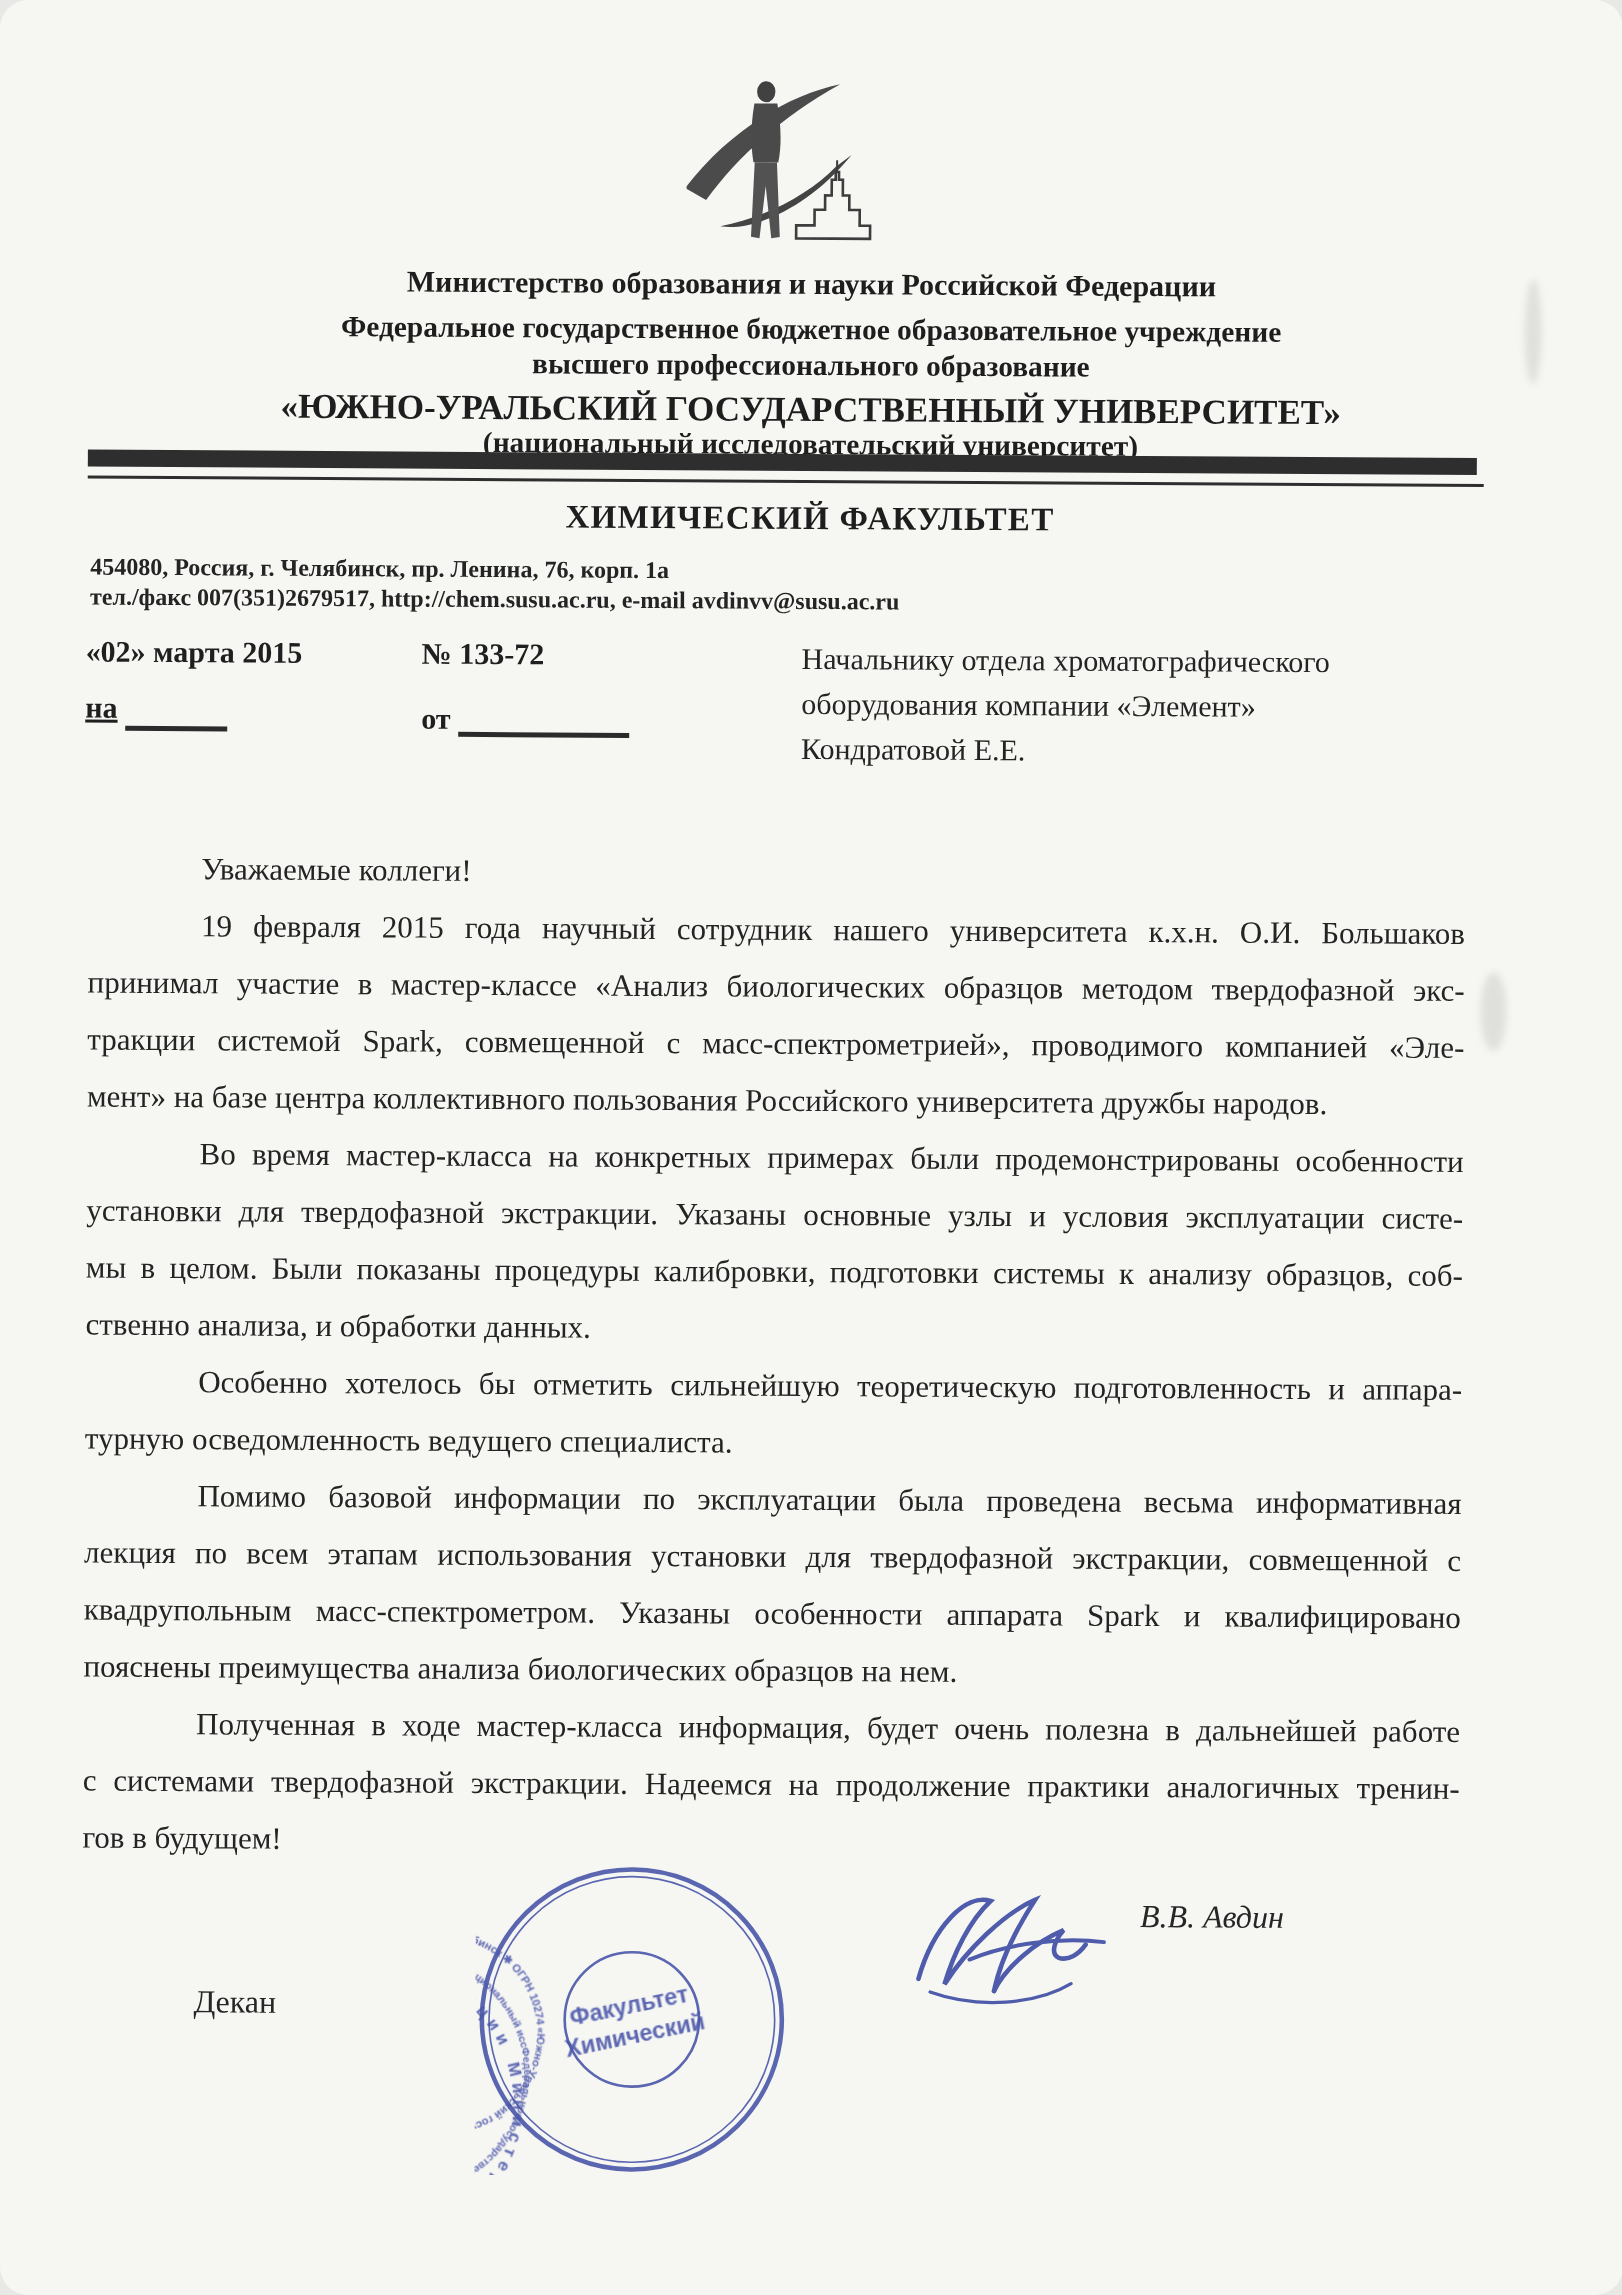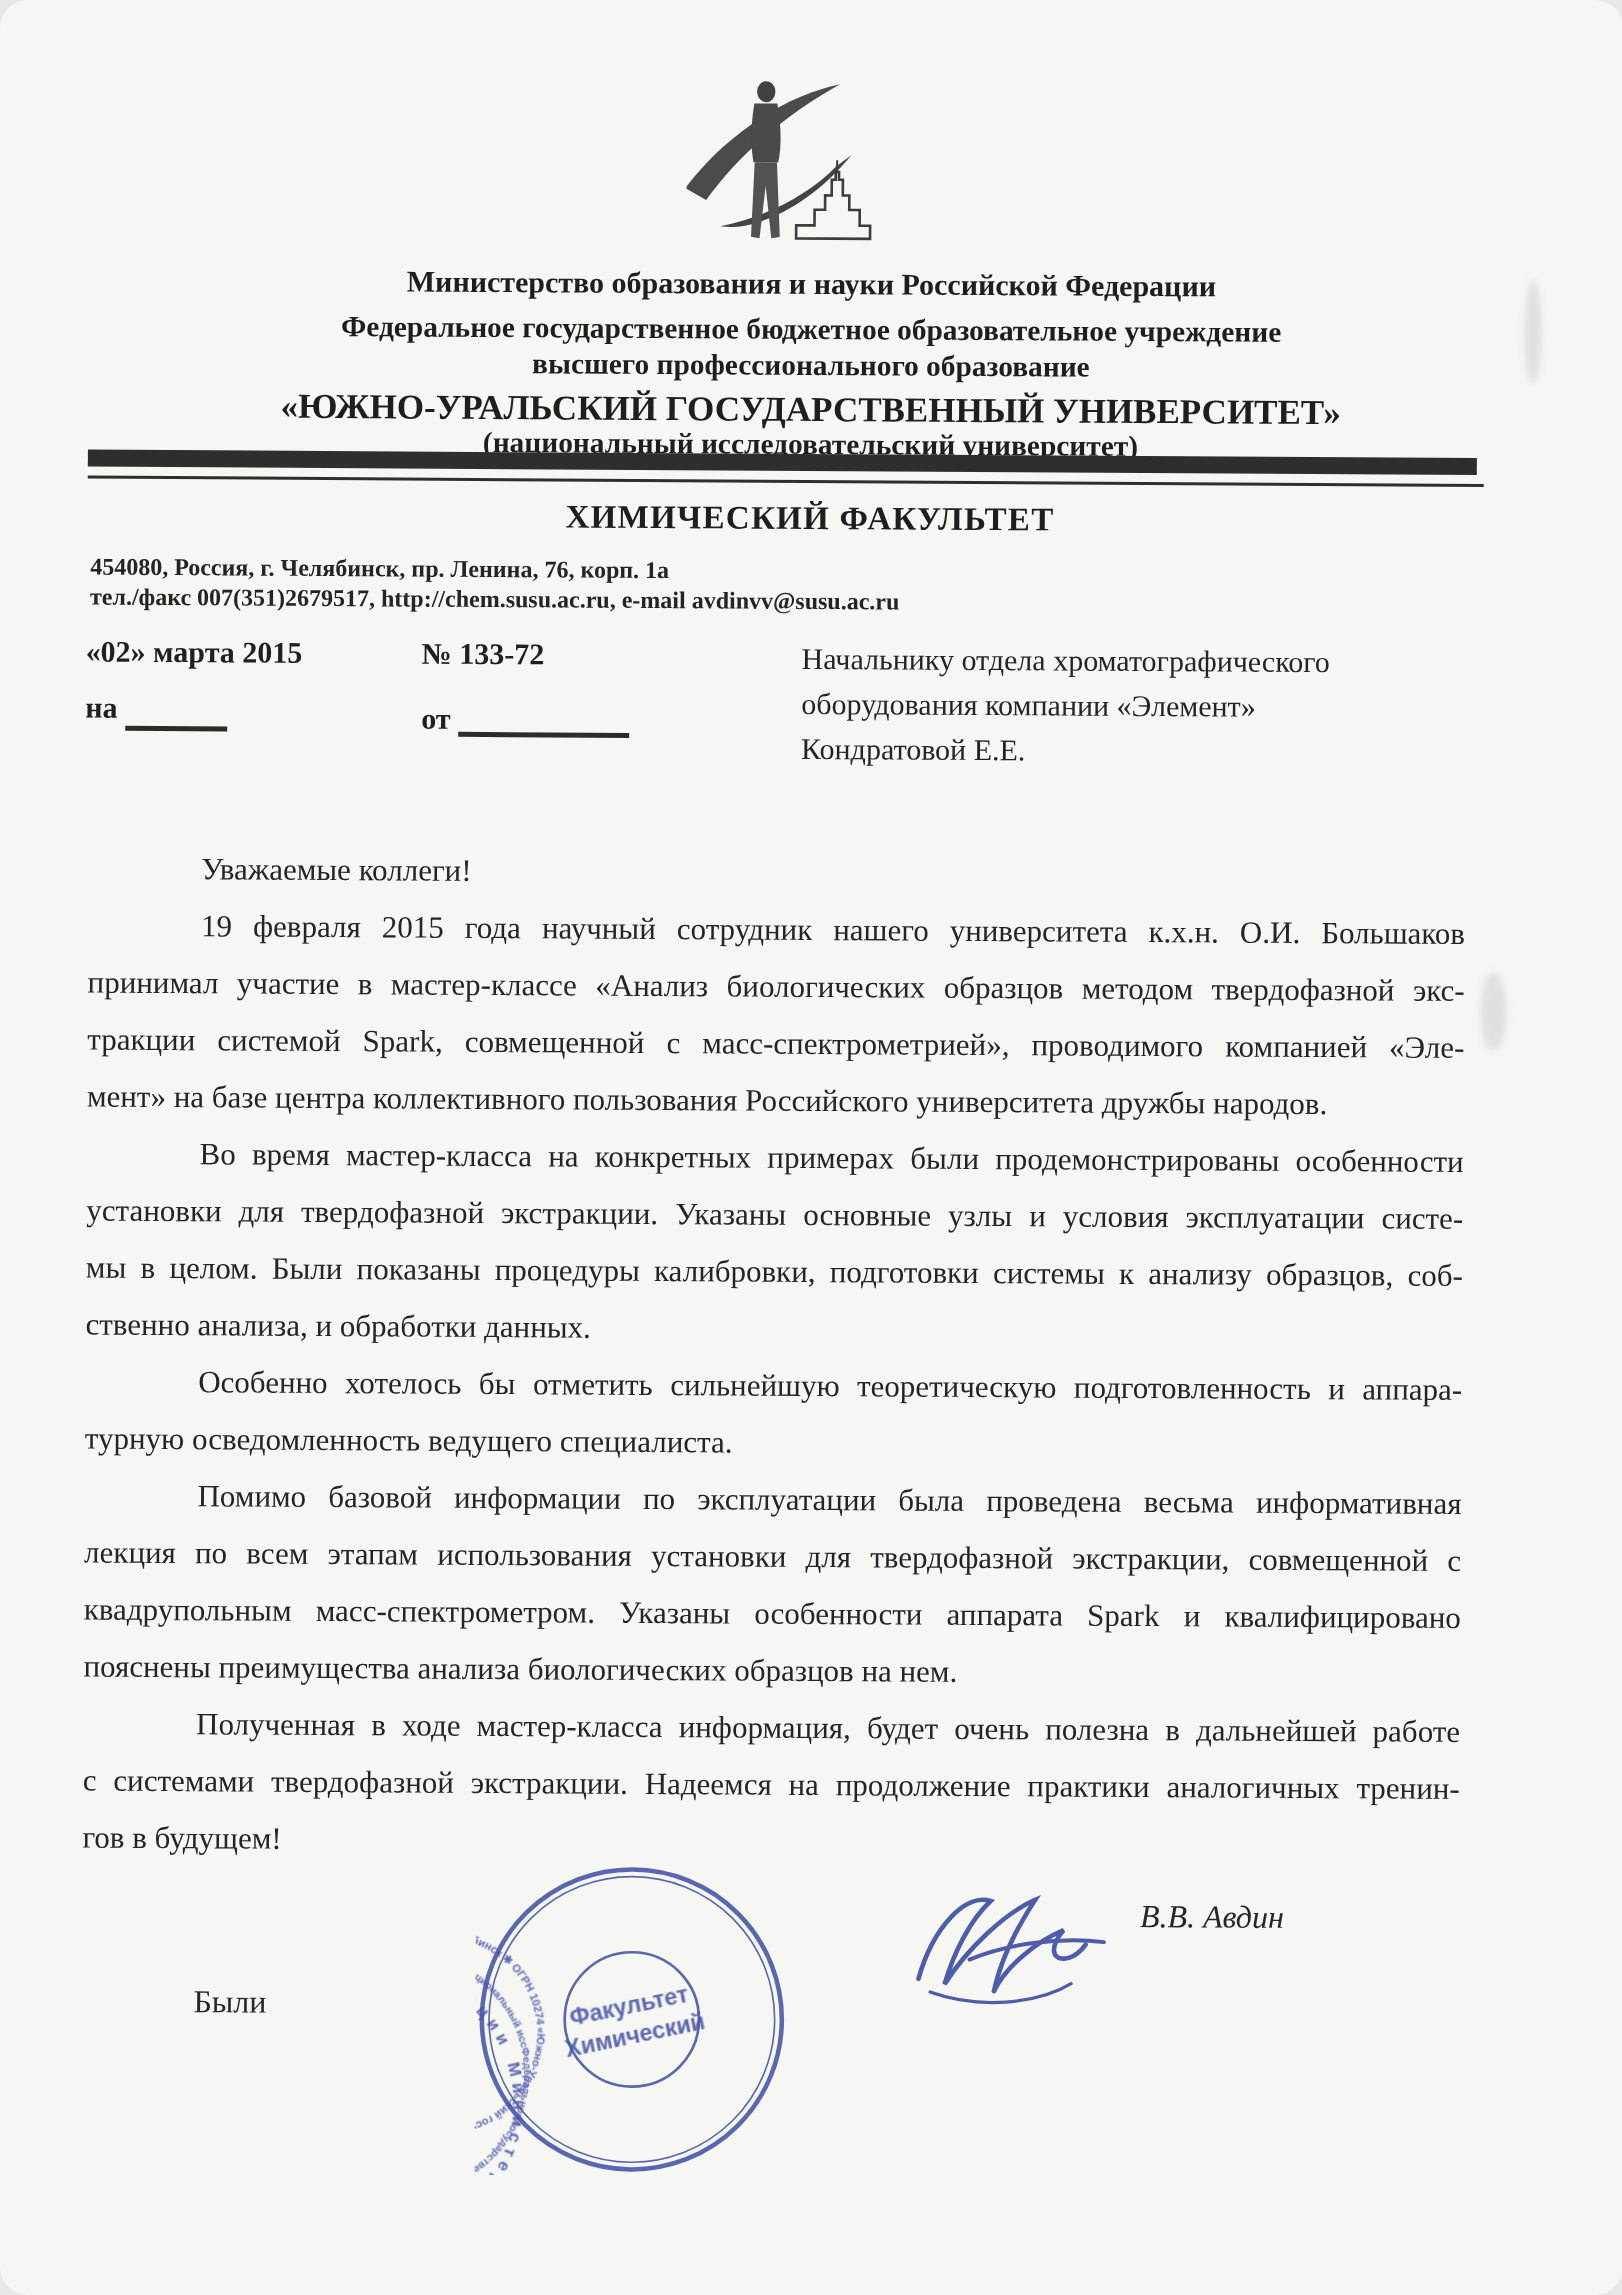--- a/index.html
+++ b/index.html
@@ -50,21 +50,21 @@
   <div class="abs bar" style="left:89px;top:454px;width:1389px;height:17px;"></div>
   <div class="abs bar" style="left:89px;top:480px;width:1396px;height:3.3px;"></div>
 
   <div class="abs ctr hline b" style="top:500px;font-size:33px;letter-spacing:1.3px;">ХИМИЧЕСКИЙ ФАКУЛЬТЕТ</div>
 
   <div class="abs addr" style="left:92px;top:558px;">454080, Россия, г. Челябинск, пр. Ленина, 76, корп. 1а</div>
   <div class="abs addr" style="left:92px;top:588px;">тел./факс 007(351)2679517, http://chem.susu.ac.ru, e-mail avdinvv@susu.ac.ru</div>
 
   <div class="abs meta" style="left:88px;top:639px;">«02» марта 2015</div>
   <div class="abs meta" style="left:424px;top:639px;text-align:center;">№ 133-72</div>
-  <div class="abs meta" style="left:88px;top:695px;">на</div>
+  <div class="abs meta" style="left:88px;top:695px;text-decoration:underline;">на</div>
   <div class="abs meta" style="left:424px;top:695px;margin-top:9px;">от</div>
   <div class="abs uline" style="left:128px;top:730px;width:102px;"></div>
   <div class="abs uline" style="left:461px;top:734px;width:171px;"></div>
 
   <div class="abs" style="left:804px;top:636px;width:602px;">
     <div class="rec">Начальнику отдела хроматографического</div>
     <div class="rec">оборудования компании «Элемент»</div>
     <div class="rec">Кондратовой Е.Е.</div>
   </div>
 
@@ -87,21 +87,21 @@
     <div class="bl jl ind">Помимо базовой информации по эксплуатации была проведена весьма информативная</div>
     <div class="bl jl">лекция по всем этапам использования установки для твердофазной экстракции, совмещенной с</div>
     <div class="bl jl">квадрупольным масс-спектрометром. Указаны особенности аппарата Spark и квалифицировано</div>
     <div class="bl ll">пояснены преимущества анализа биологических образцов на нем.</div>
 
     <div class="bl jl ind">Полученная в ходе мастер-класса информация, будет очень полезна в дальнейшей работе</div>
     <div class="bl jl">с системами твердофазной экстракции. Надеемся на продолжение практики аналогичных тренин-</div>
     <div class="bl ll">гов в будущем!</div>
   </div>
 
-  <div class="abs sig-label" style="left:204px;top:1987px;">Были</div>
+  <div class="abs sig-label" style="left:204px;top:1987px;">Декан</div>
   <div class="abs sig-label" style="left:1150px;top:1896px;font-style:italic;">В.В. Авдин</div>
 
   <svg class="abs" style="left:917px;top:1879px;" width="222" height="137" viewBox="0 0 340 210">
     <g fill="none" stroke="#3f4fa5" stroke-width="7" stroke-linecap="round" opacity="0.92">
       <path d="M18,152 C 40,72 90,20 128,32 C 96,62 72,112 58,160 C 92,106 150,50 196,30 C 164,80 142,130 134,170"></path>
       <path d="M134,170 C 152,132 198,94 240,76 C 226,92 220,112 232,118 C 248,124 264,112 274,98"></path>
       <path d="M96,122 C 152,98 232,86 302,94" stroke-width="6"></path>
       <path d="M36,172 C 110,198 200,190 252,158" stroke-width="5"></path>
     </g>
   </svg>

